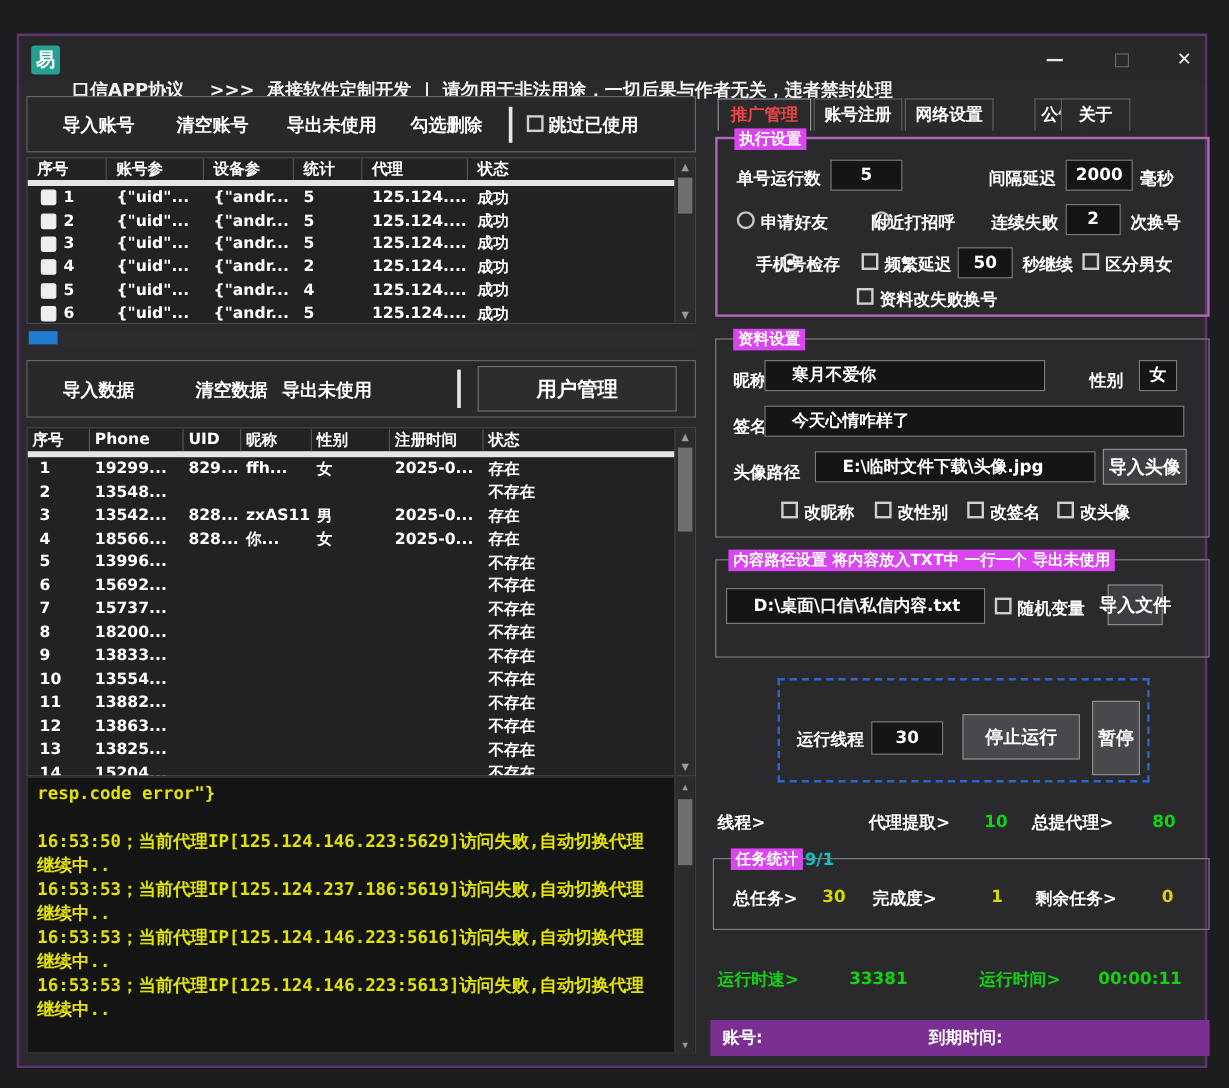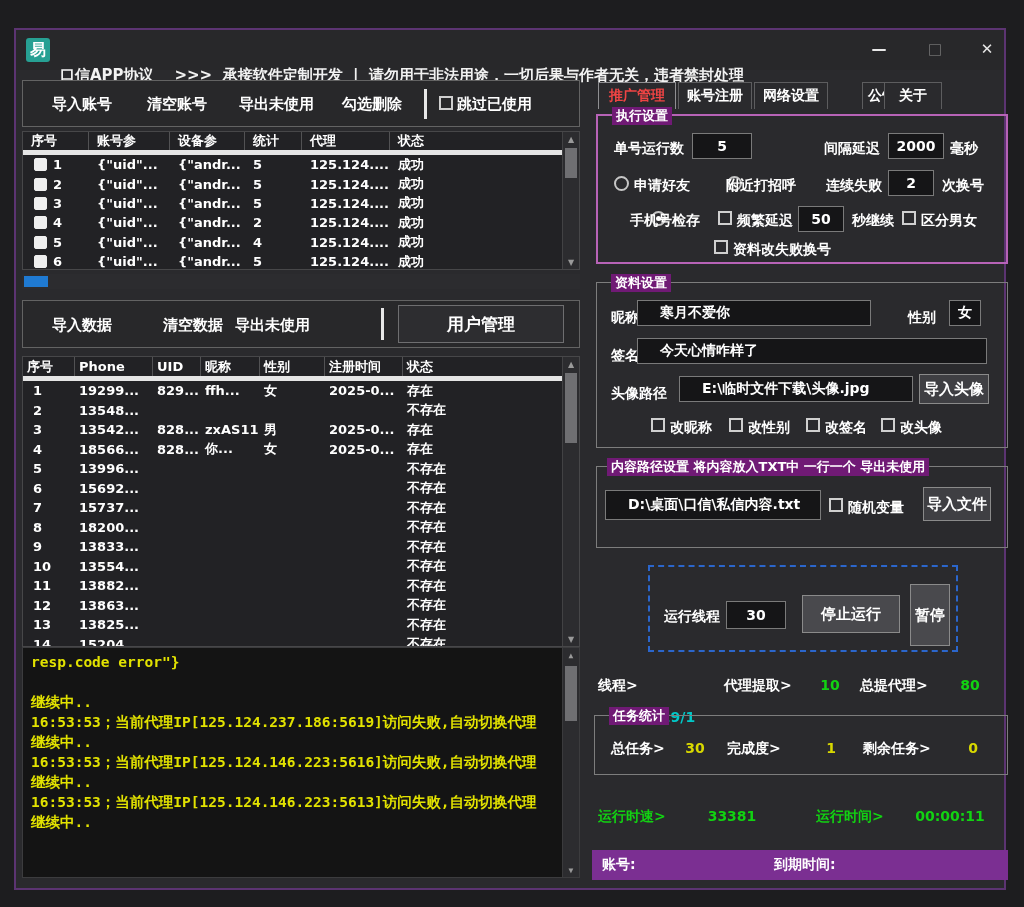--- a/index.html
+++ b/index.html
@@ -24,21 +24,21 @@
   .cb { width:14px; height:14px; border:2px solid #cfcfcf; background:transparent; display:inline-block; }
   .cb.filled { background:#efefef; border:1px solid #efefef; border-radius:2px; width:13px; height:13px; }
   .radio { width:15px; height:15px; border:2px solid #c6c6c6; border-radius:50%; display:inline-block; position:relative; }
   .radio.sel::after { content:''; position:absolute; left:3px; top:3px; width:5px; height:5px; background:#fff; border-radius:50%; }
   .ibox { background:#151517; border:1px solid #7a7a7a; color:#fff; font-size:14px;
           display:flex; align-items:center; justify-content:center; overflow:hidden; white-space:nowrap; }
   .ibox.left { justify-content:flex-start; padding-left:22px; }
   .rbtn { background:#3f3f43; border:1px solid #8a8a8a; color:#fff; font-size:15px;
           display:flex; align-items:center; justify-content:center; white-space:nowrap; }
   .grp { border:1px solid #7d7d7d; }
-  .grp-label { position:absolute; top:-9px; left:14px; background:#701a75; padding:0 4px; color:#fff; font-size:13px; white-space:nowrap; }
+  .grp-label { position:absolute; top:-9px; left:14px; background:#d946ef; padding:0 4px; color:#fff; font-size:13px; white-space:nowrap; }
 
   
   .toolbar { border:1px solid #636363; background:#28282a; }
 
   
   .tablebox { background:#222225; border:1px solid #474749; overflow:hidden; }
   .thead { display:grid; height:23px; border-bottom:5px solid #e5e5e5; color:#fff; font-size:13px; align-items:center; }
   .thead > div { border-right:1px solid #525254; height:100%; display:flex; align-items:center; padding-left:8px; }
   .thead > div:last-child { border-right:none; }
   .trow { display:grid; color:#fff; font-size:13px; align-items:center; }
@@ -336,20 +336,21 @@
       <span class="sarrow" style="top:0;">▲</span>
       <span class="sthumb" style="top:16px; height:70px;"></span>
       <span class="sarrow" style="bottom:0;">▼</span>
     </div>
   </div>
 
   <div class="abs log" style="left:6px; top:617px; width:558px; height:231px;">
         <div style="width:528px;">
           <div class="logline">resp.code error"}</div>
           <div class="logline"></div>
+          <div class="logline">16:53:50；当前代理IP[125.124.146.223:5629]访问失败,自动切换代理</div>
           <div class="logline">继续中..</div>
           <div class="logline">16:53:53；当前代理IP[125.124.237.186:5619]访问失败,自动切换代理</div>
           <div class="logline">继续中..</div>
           <div class="logline">16:53:53；当前代理IP[125.124.146.223:5616]访问失败,自动切换代理</div>
           <div class="logline">继续中..</div>
           <div class="logline">16:53:53；当前代理IP[125.124.146.223:5613]访问失败,自动切换代理</div>
           <div class="logline">继续中..</div>
         </div>
     <div class="abs vscroll" style="right:0; top:0; width:17px; height:229px; border-left:1px solid #3a3a3c;">
       <span class="sarrow" style="top:0;">▲</span>
@@ -415,21 +416,21 @@
     <span class="abs lbl" style="left:228px; top:136px;">改签名</span>
     <span class="abs cb" style="left:284px; top:135px;"></span>
     <span class="abs lbl" style="left:303px; top:136px;">改头像</span>
   </div>
 
   <div class="abs grp" style="left:580px; top:436px; width:412px; height:82px;">
     <span class="grp-label" style="left:10px;">内容路径设置 将内容放入TXT中  一行一个  导出未使用</span>
     <div class="abs ibox left" style="left:8px; top:23px; width:216px; height:30px;">D:\桌面\口信\私信内容.txt</div>
     <span class="abs cb" style="left:232px; top:31px;"></span>
     <span class="abs lbl" style="left:251px; top:32px;">随机变量</span>
-    <div class="abs rbtn" style="left:326px; top:20px; width:68px; height:34px;">导入文件</div>
+    <div class="abs rbtn" style="left:326px; top:20px; width:46px; height:34px;">导入文件</div>
   </div>
 
   <div class="abs" style="left:632px; top:535px; width:310px; height:87px; border:2px dashed #2b66cc;">
     <span class="abs lbl" style="left:14px; top:41px;">运行线程</span>
     <div class="abs ibox" style="left:76px; top:34px; width:60px; height:28px;">30</div>
     <div class="abs rbtn" style="left:152px; top:28px; width:98px; height:38px; background:#49494d;">停止运行</div>
     <div class="abs rbtn" style="left:260px; top:17px; width:40px; height:62px; background:#49494d;">暂停</div>
   </div>
 
   <span class="abs lbl" style="left:582px; top:647px;">线程&gt;</span>

